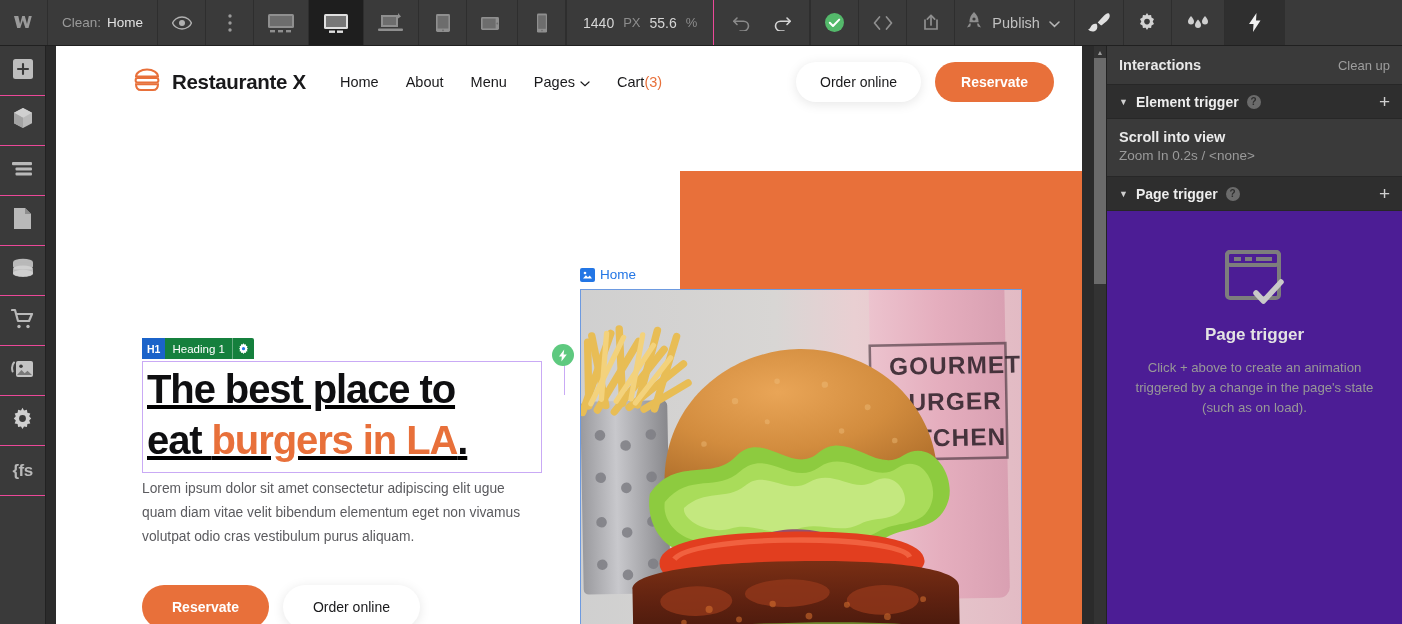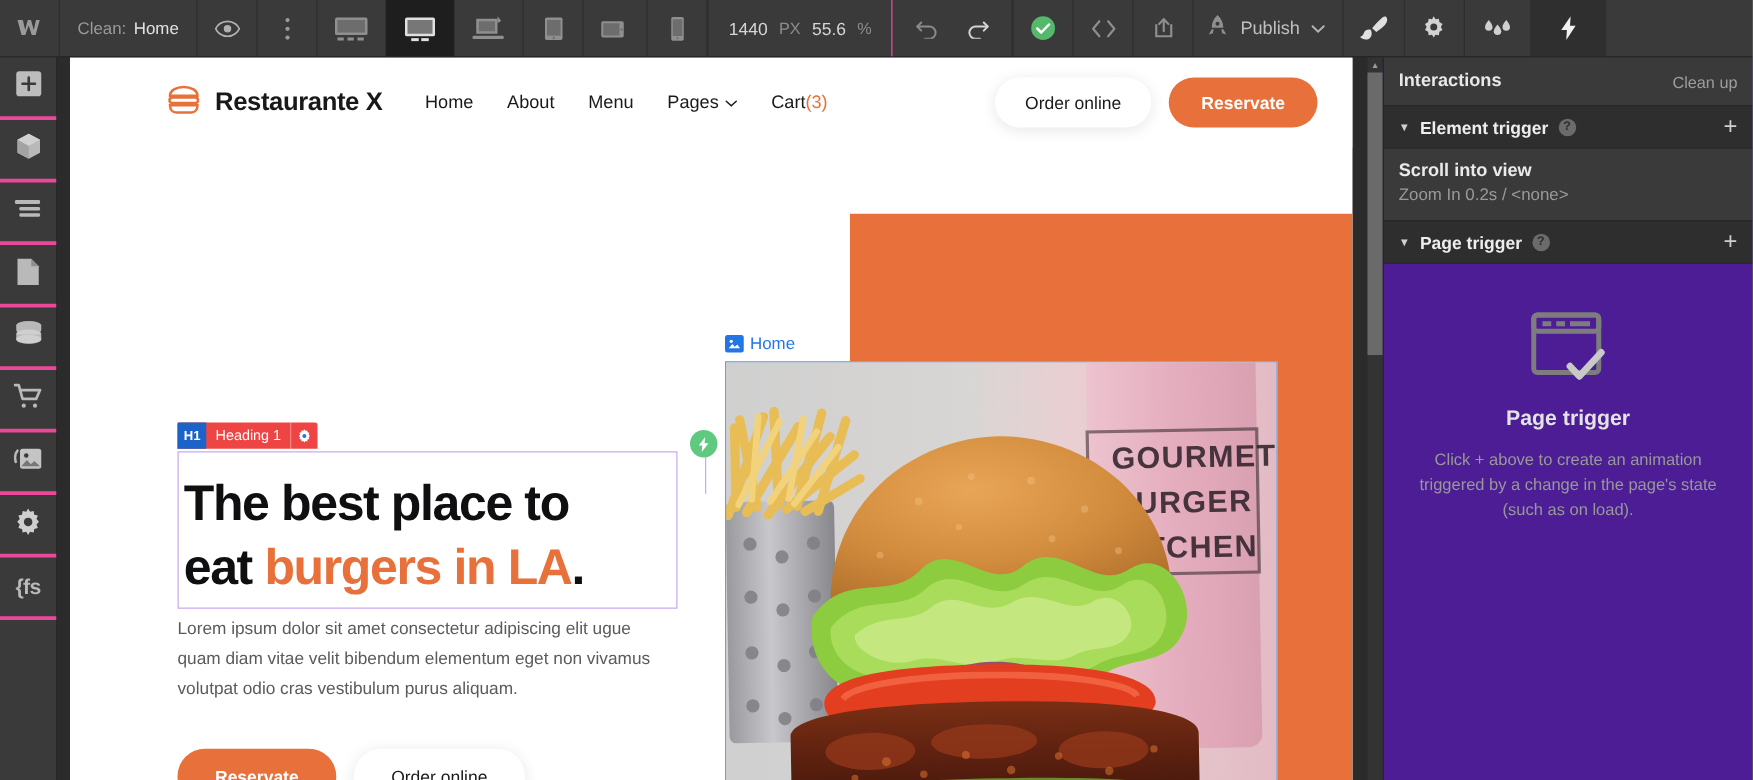--- a/index.html
+++ b/index.html
@@ -50,21 +50,21 @@
   }
   .tb-right { display: flex; align-items: stretch; }
 
   
   .leftbar {
     position: absolute; top: 46px; left: 0; width: 46px; bottom: 0;
     background: #3a3a3a; border-right: 1px solid #222;
   }
   .lb-item {
     height: 50px; display: flex; align-items: center; justify-content: center;
-    border-bottom: 3px solid #ec4899; cursor: pointer; color: #b9b9b9;
+    border-bottom: 1px solid #ec4899; cursor: pointer; color: #b9b9b9;
   }
   .lb-item.fs { font-size: 17px; font-weight: 700; color: #b9b9b9; letter-spacing:-0.5px;}
   .lb-rest { position:absolute; top: 450px; left:0; right:0; bottom:0; }
 
   
   .canvas-wrap {
     position: absolute; top: 46px; left: 46px; right: 308px; bottom: 0;
     background: #2b2b2b; overflow: hidden;
   }
   .page {
@@ -100,30 +100,31 @@
   
   .orange-block {
     position: absolute; top: 125px; left: 624px; right: 0; bottom: -80px;
     background: #e8703a; z-index: 1;
   }
 
   
   .hero-text { position: absolute; left: 86px; top: 315px; width: 400px; z-index: 4; }
   .sel-badge {
     position: absolute; top: -23px; left: 0; height: 21px;
-    background: #ef4444; color: #fff; font-size: 11.5px;
+    background: #15803d; color: #fff; font-size: 11.5px;
     display: flex; align-items: center; border-radius: 2px 2px 0 0;
     white-space: nowrap;
   }
   .sel-badge .tag { background: #1b63c9; padding: 0 5px; height: 100%; display:flex; align-items:center; font-weight:700; font-size:10.5px;}
   .sel-badge .nm { padding: 0 7px; }
   .sel-badge .gear { padding: 0 5px; border-left: 1px solid rgba(255,255,255,.35); height:100%; display:flex; align-items:center; cursor:pointer;}
   .h1-box {
-    border: 1.5px solid #c9aaf5; position: relative; padding: 16px 4px 6px 4px;
+    border: 1.5px solid #c9aaf5; position: relative; padding: 2px 4px 6px 4px;
     background: rgba(255,255,255,0.85);
+    text-decoration: underline;
   }
   .h1 {
     font-size: 40px; line-height: 1.28; font-weight: 700;
     color: #0f0f11; letter-spacing: -1.1px;
   }
   .h1 .accent { color: #e8703a; }
   .bolt-badge {
     position: absolute; right: -33px; top: -18px; width: 22px; height: 22px;
     border-radius: 50%; background: #5ec97f; display:flex; align-items:center; justify-content:center;
     z-index: 8;

